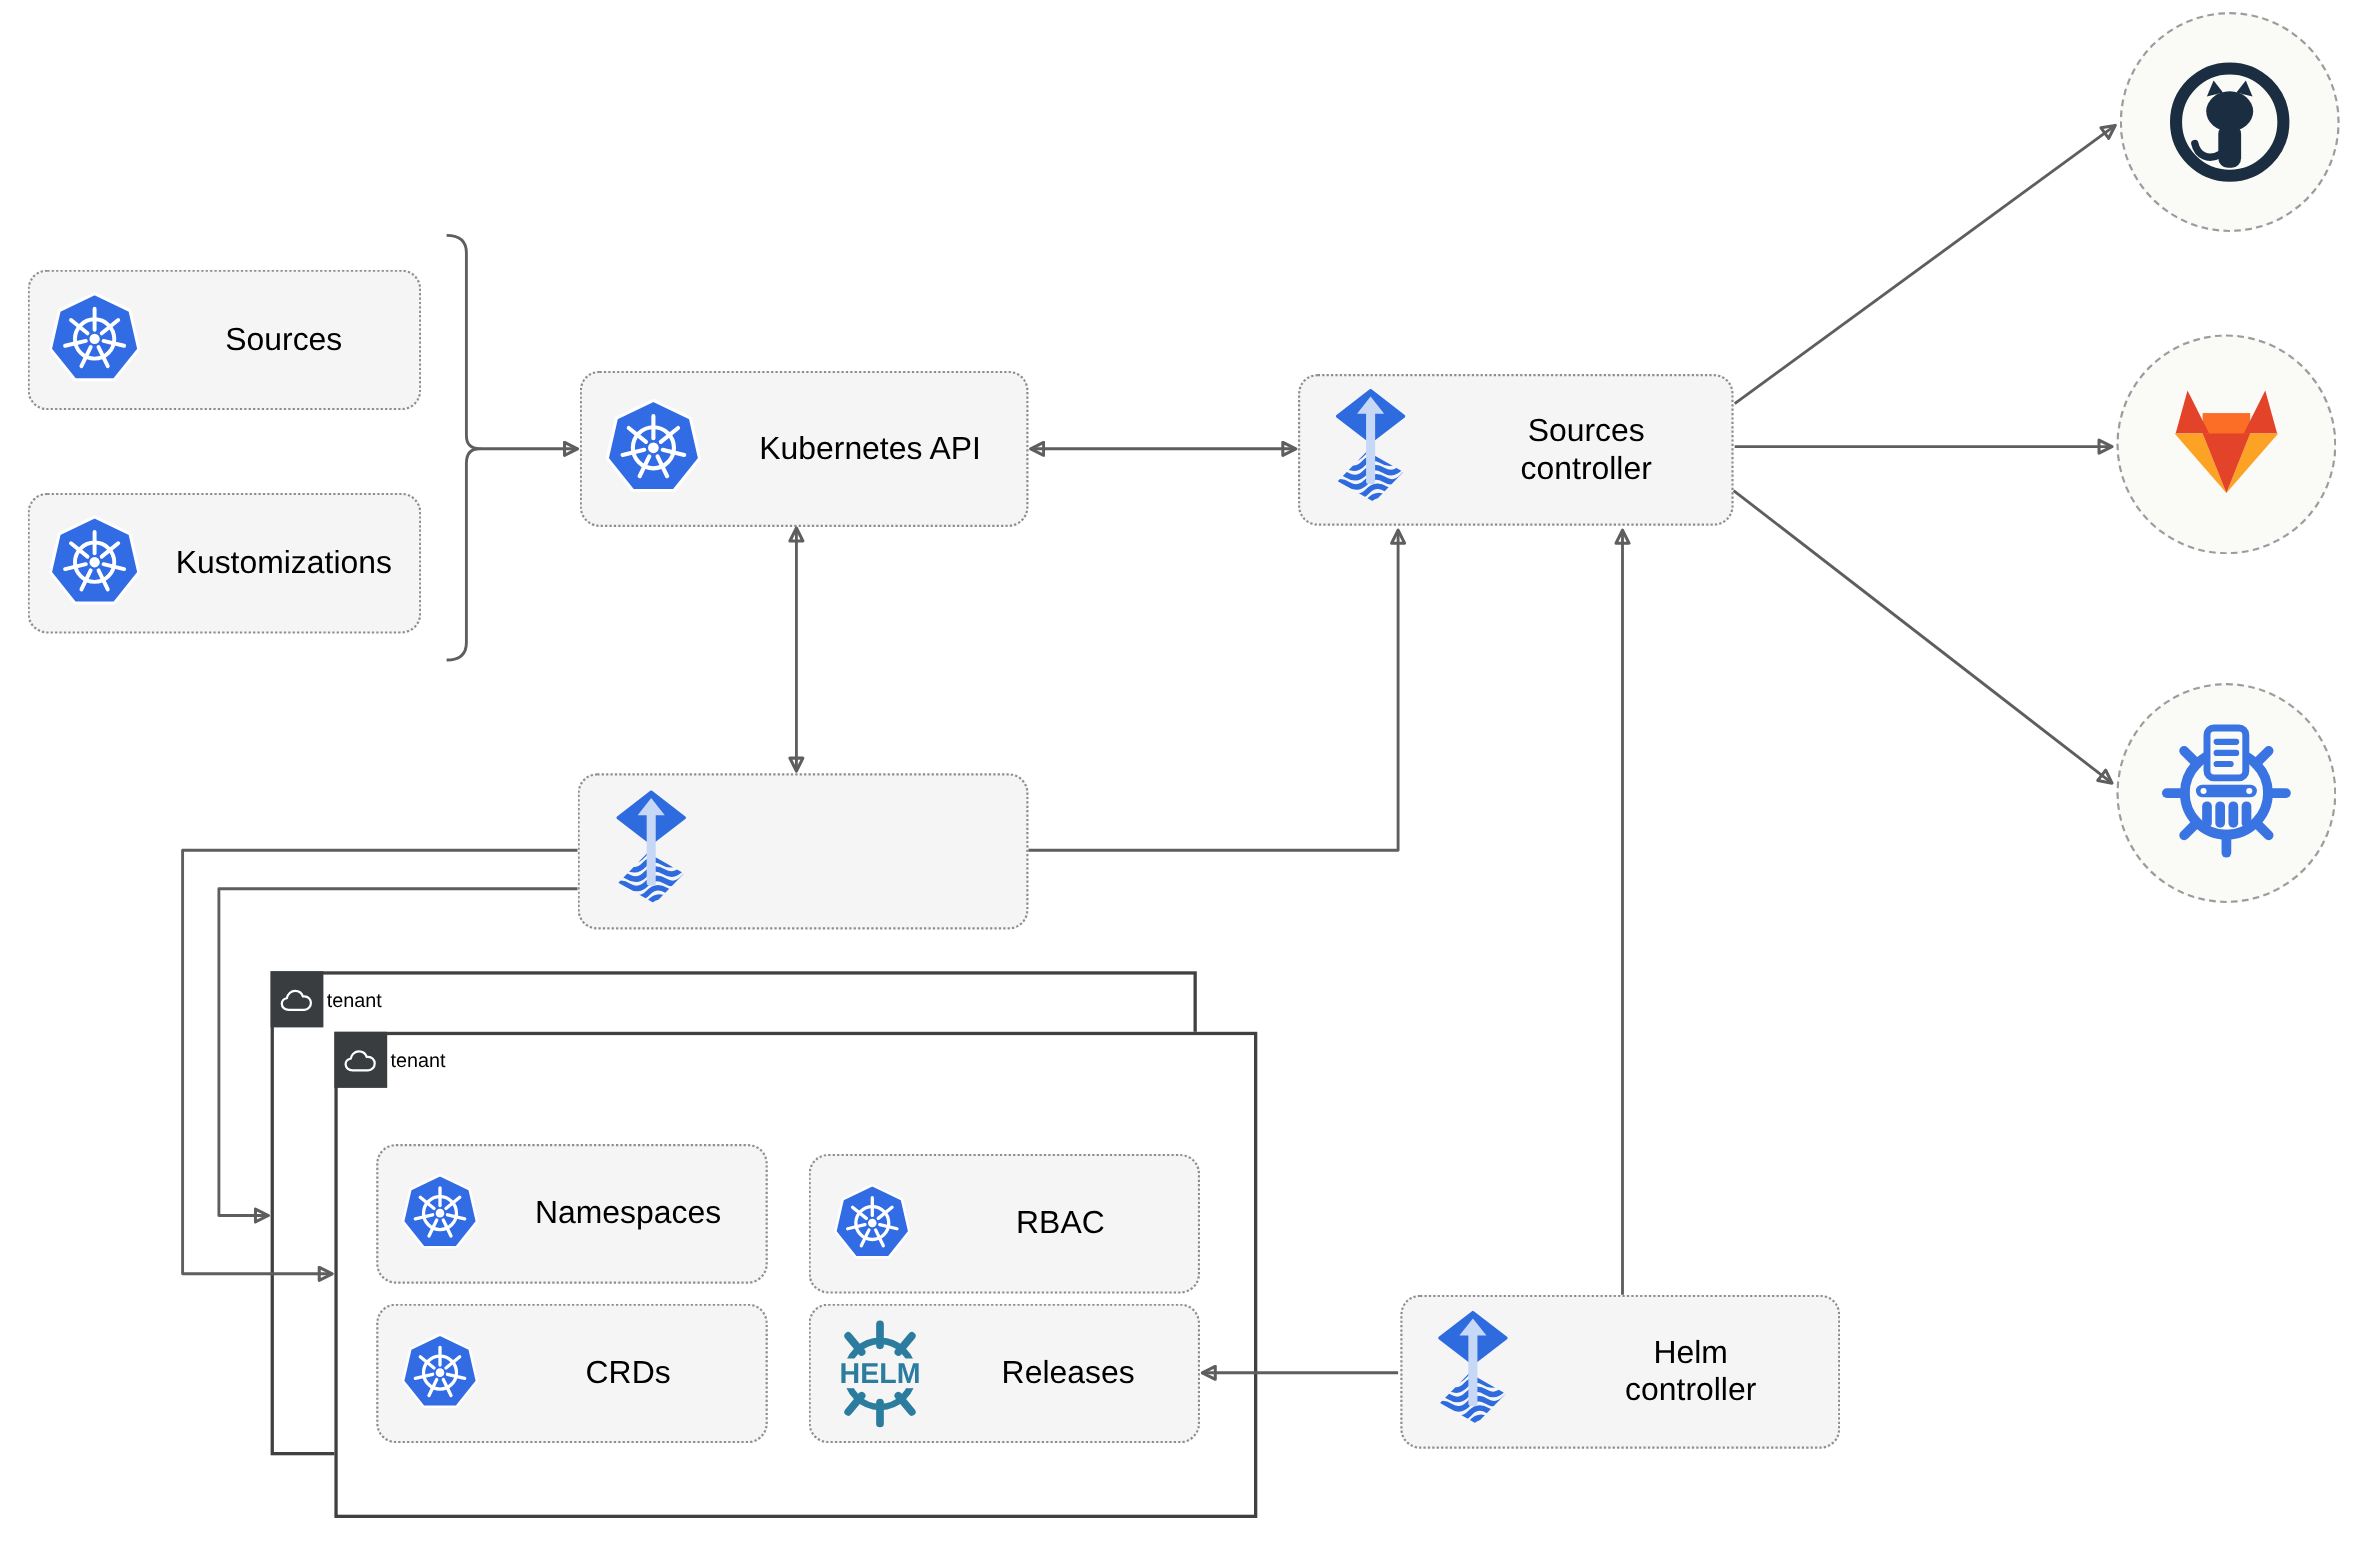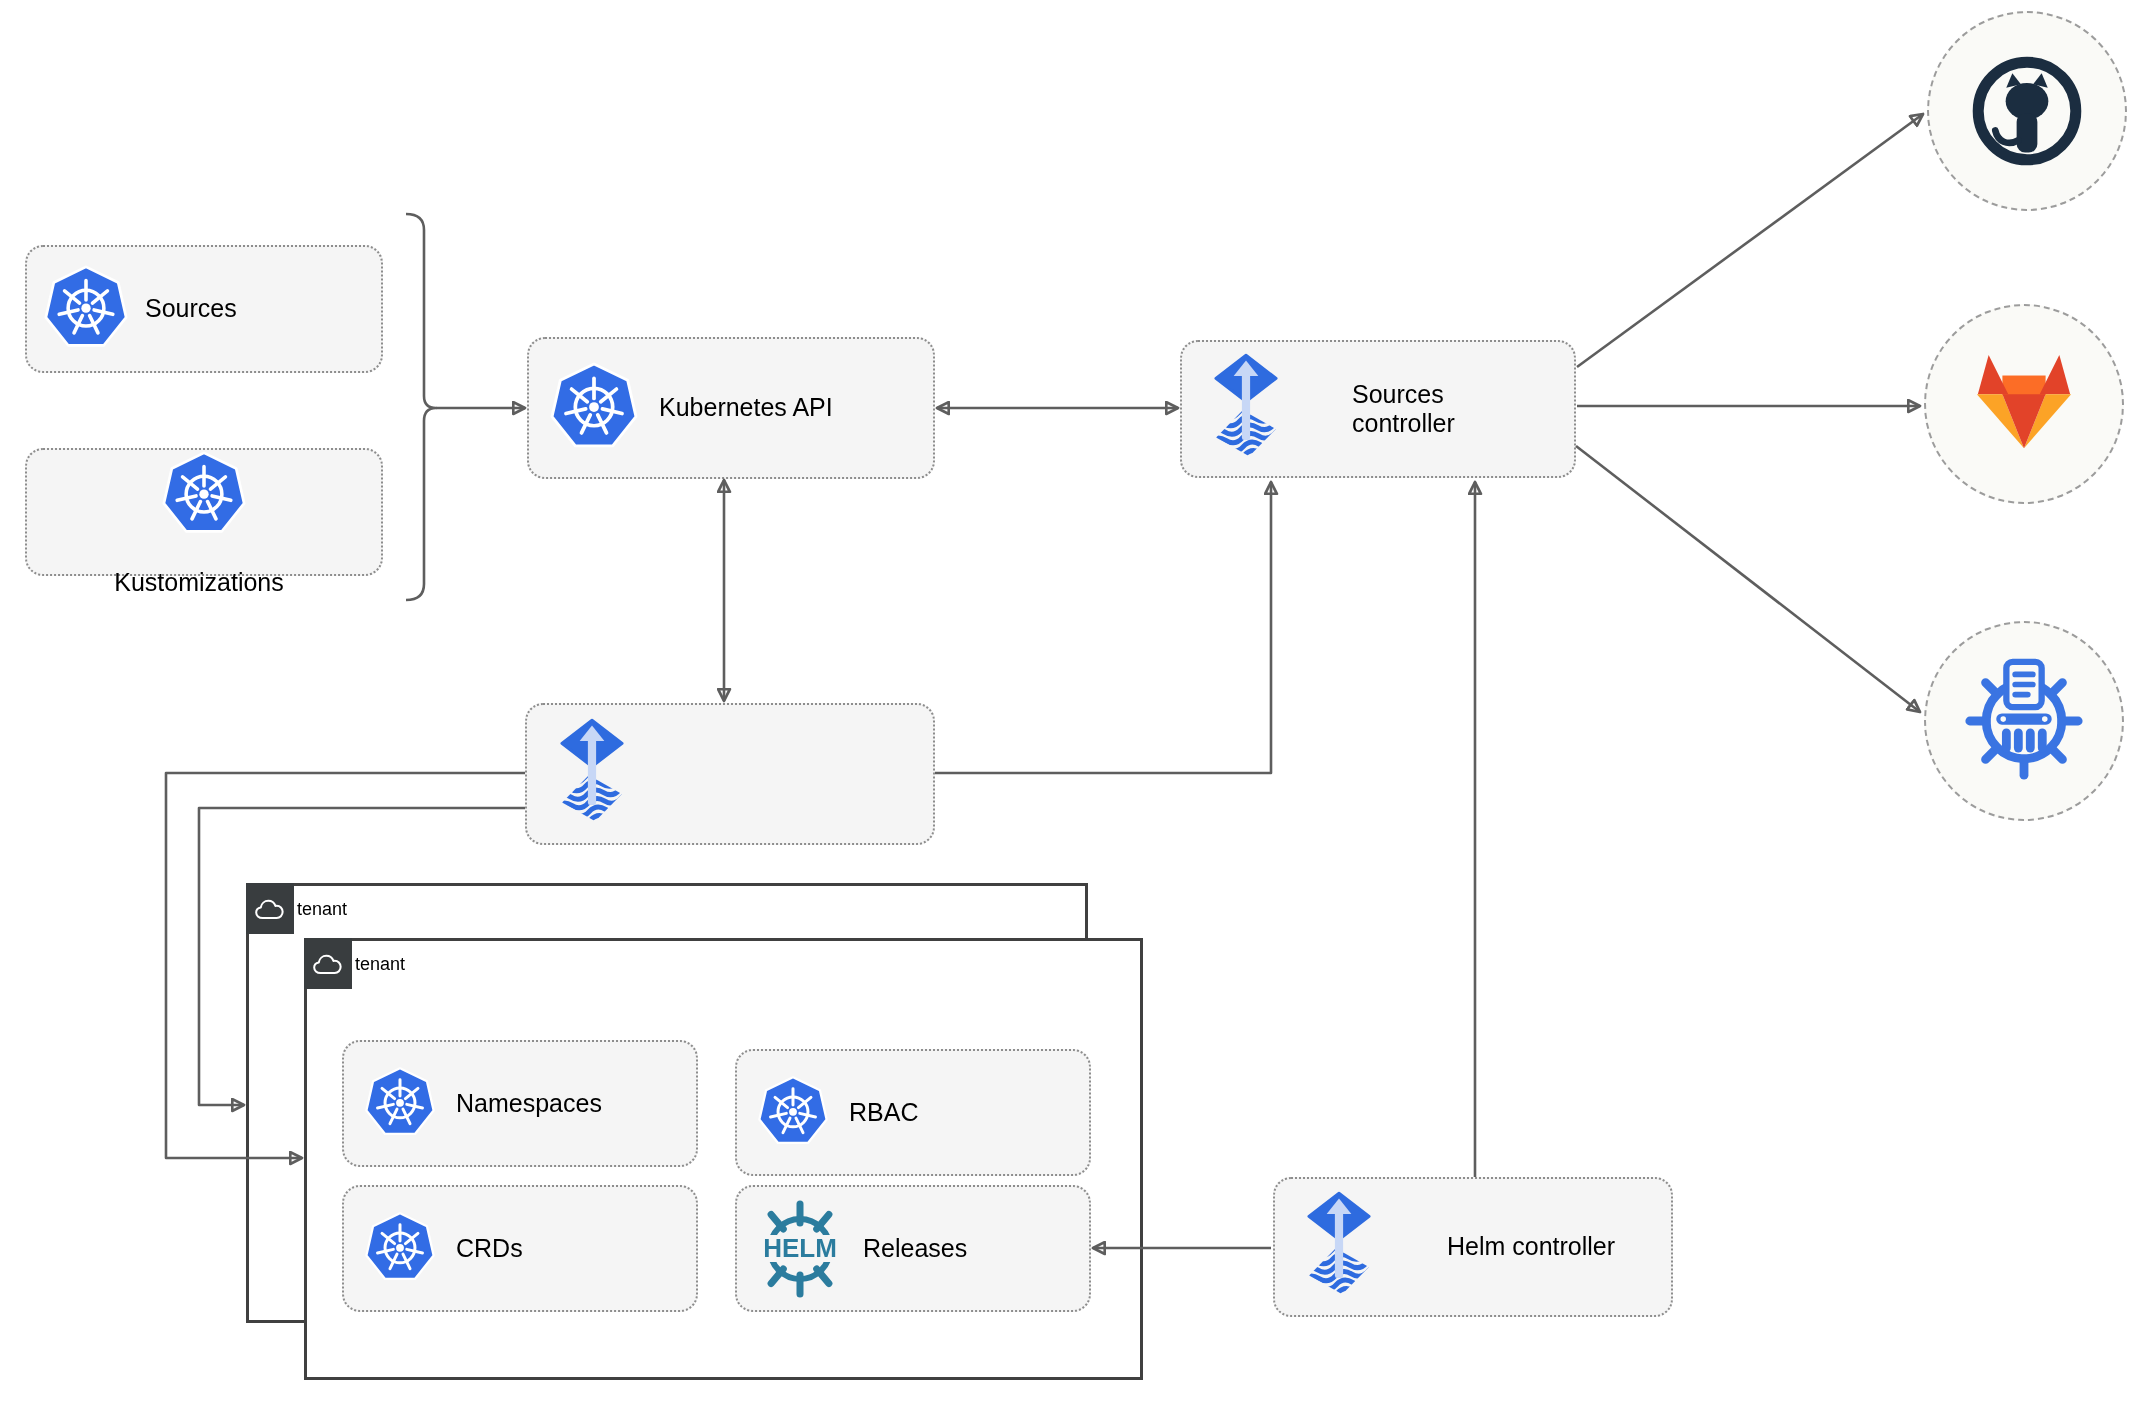--- a/index.html
+++ b/index.html
@@ -2,21 +2,21 @@
 <html><head>
 <meta charset="utf-8">
 <style>
   html,body{margin:0;padding:0;background:#ffffff;}
   #canvas{position:relative;width:2144px;height:1407px;background:#ffffff;overflow:hidden;
           font-family:"Liberation Sans", sans-serif;color:#000;}
   
   .node{position:absolute;background:#F5F5F5;border:2.4px dotted #8d8d8d;border-radius:18px;
         box-sizing:border-box;display:flex;align-items:center;z-index:3;}
   .node .icon{flex:0 0 124px;display:flex;align-items:flex-start;justify-content:center;text-decoration:underline;}
-  .node .lbl{flex:1;text-align:left;font-size:25px;line-height:1.18;padding-right:10px;}
+  .node .lbl{flex:1;text-align:center;font-size:29px;line-height:1.18;padding-right:10px;}
   .node .lbl.two-line{max-width:180px;margin:0 auto;padding-right:0;}
   
   .tenant{position:absolute;background:#ffffff;border:3px solid #404040;box-sizing:border-box;}
   .tenant .tab{position:absolute;left:-3px;top:-3px;width:48px;height:51px;background:#393D3F;
                display:flex;align-items:center;justify-content:center;}
   .tenant .tlabel{position:absolute;left:48px;top:13px;font-size:18px;}
   
   .remote{position:absolute;width:200px;height:200px;border-radius:50%;border:2.5px dashed #9c9c9c;
           background:#FAFAF7;box-sizing:border-box;display:flex;align-items:center;justify-content:center;z-index:3;}
   
@@ -99,21 +99,21 @@
 
   <div class="node" style="left:25px;top:245px;width:358px;height:128px;">
     <span class="icon" style="flex-basis:118px;">
       <svg width="88" height="91">
           <use href="#k8s"></use>
         </svg>
       </span>
     <span class="lbl">Sources</span>
   </div>
 
-  <div class="node" style="left:25px;top:448px;width:358px;height:128px;flex-direction:column;">
+  <div class="node" style="left:25px;top:448px;width:358px;height:128px;">
     <span class="icon" style="flex-basis:118px;">
       <svg width="88" height="91">
           <use href="#k8s"></use>
         </svg>
       </span>
     <span class="lbl">Kustomizations</span>
   </div>
 
   <div class="node" style="left:527px;top:337px;width:408px;height:142px;">
     <span class="icon" style="flex-basis:130px;">

